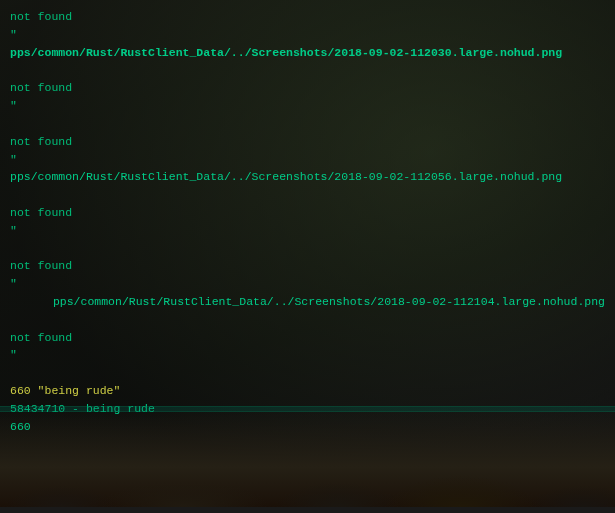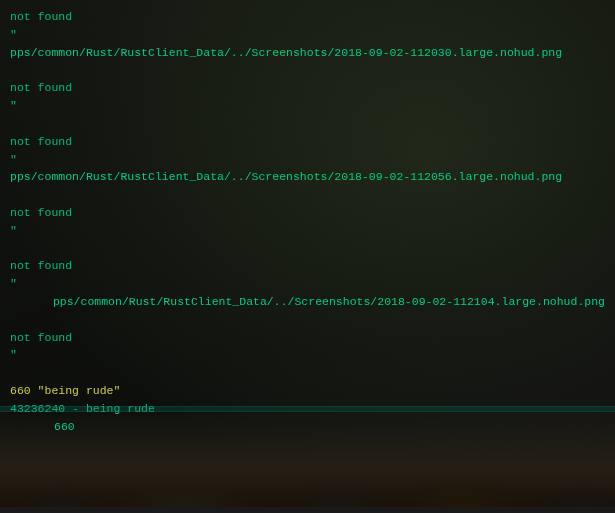--- a/index.html
+++ b/index.html
@@ -91,40 +91,40 @@
 <body>
 
 <div class="scene">
   <div class="background"></div>
   <div class="bg-overlay"></div>
 
   <div class="console-area">
 
   <span class="console-line" style="color: rgb(0, 187, 119);">not found</span>
       <span class="console-line" style="color: rgb(0, 187, 119);">"</span>
-      <span class="console-line" style="color: rgb(0, 204, 136);">pps/common/Rust/RustClient_Data/../Screenshots/2018-09-02-112030.large.nohud.png</span>
+      <span class="console-line" style="color: rgb(0, 204, 136); font-weight: bold;">pps/common/Rust/RustClient_Data/../Screenshots/2018-09-02-112030.large.nohud.png</span>
       <span class="console-line" style="color: rgb(0, 204, 136);">&nbsp;</span>
       <span class="console-line" style="color: rgb(0, 187, 119);">not found</span>
       <span class="console-line" style="color: rgb(0, 187, 119);">"</span>
       <span class="console-line" style="color: rgb(0, 204, 136);">&nbsp;</span>
       <span class="console-line" style="color: rgb(0, 187, 119);">not found</span>
       <span class="console-line" style="color: rgb(0, 187, 119);">"</span>
       <span class="console-line" style="color: rgb(0, 204, 136);">pps/common/Rust/RustClient_Data/../Screenshots/2018-09-02-112056.large.nohud.png</span>
       <span class="console-line" style="color: rgb(0, 204, 136);">&nbsp;</span>
       <span class="console-line" style="color: rgb(0, 187, 119);">not found</span>
       <span class="console-line" style="color: rgb(0, 187, 119);">"</span>
       <span class="console-line" style="color: rgb(0, 204, 136);">&nbsp;</span>
       <span class="console-line" style="color: rgb(0, 187, 119);">not found</span>
       <span class="console-line" style="color: rgb(0, 187, 119);">"</span>
       <span class="console-line" style="color: rgb(0, 204, 136); text-align: right;">pps/common/Rust/RustClient_Data/../Screenshots/2018-09-02-112104.large.nohud.png</span>
       <span class="console-line" style="color: rgb(0, 204, 136);">&nbsp;</span>
       <span class="console-line" style="color: rgb(0, 187, 119);">not found</span>
       <span class="console-line" style="color: rgb(0, 187, 119);">"</span>
       <span class="console-line" style="color: rgb(0, 204, 136);">&nbsp;</span>
       <span class="console-line" style="color: rgb(204, 204, 68);">660 "being rude"</span>
-      <span class="console-line" style="color: rgb(0, 204, 136);">43236240 - being rude</span>
-      <span class="console-line" style="color: rgb(0, 204, 136); margin-left: 44px;">660</span>
+      <span class="console-line" style="color: rgb(0, 204, 136);">58434710 - being rude</span>
+      <span class="console-line" style="color: rgb(0, 204, 136);">660</span>
     </div>
 
   <div class="bottom-bar"></div>
   <div class="terrain"></div>
   <div class="terrain-rocks"></div>
 </div>
 
 </body></html>

